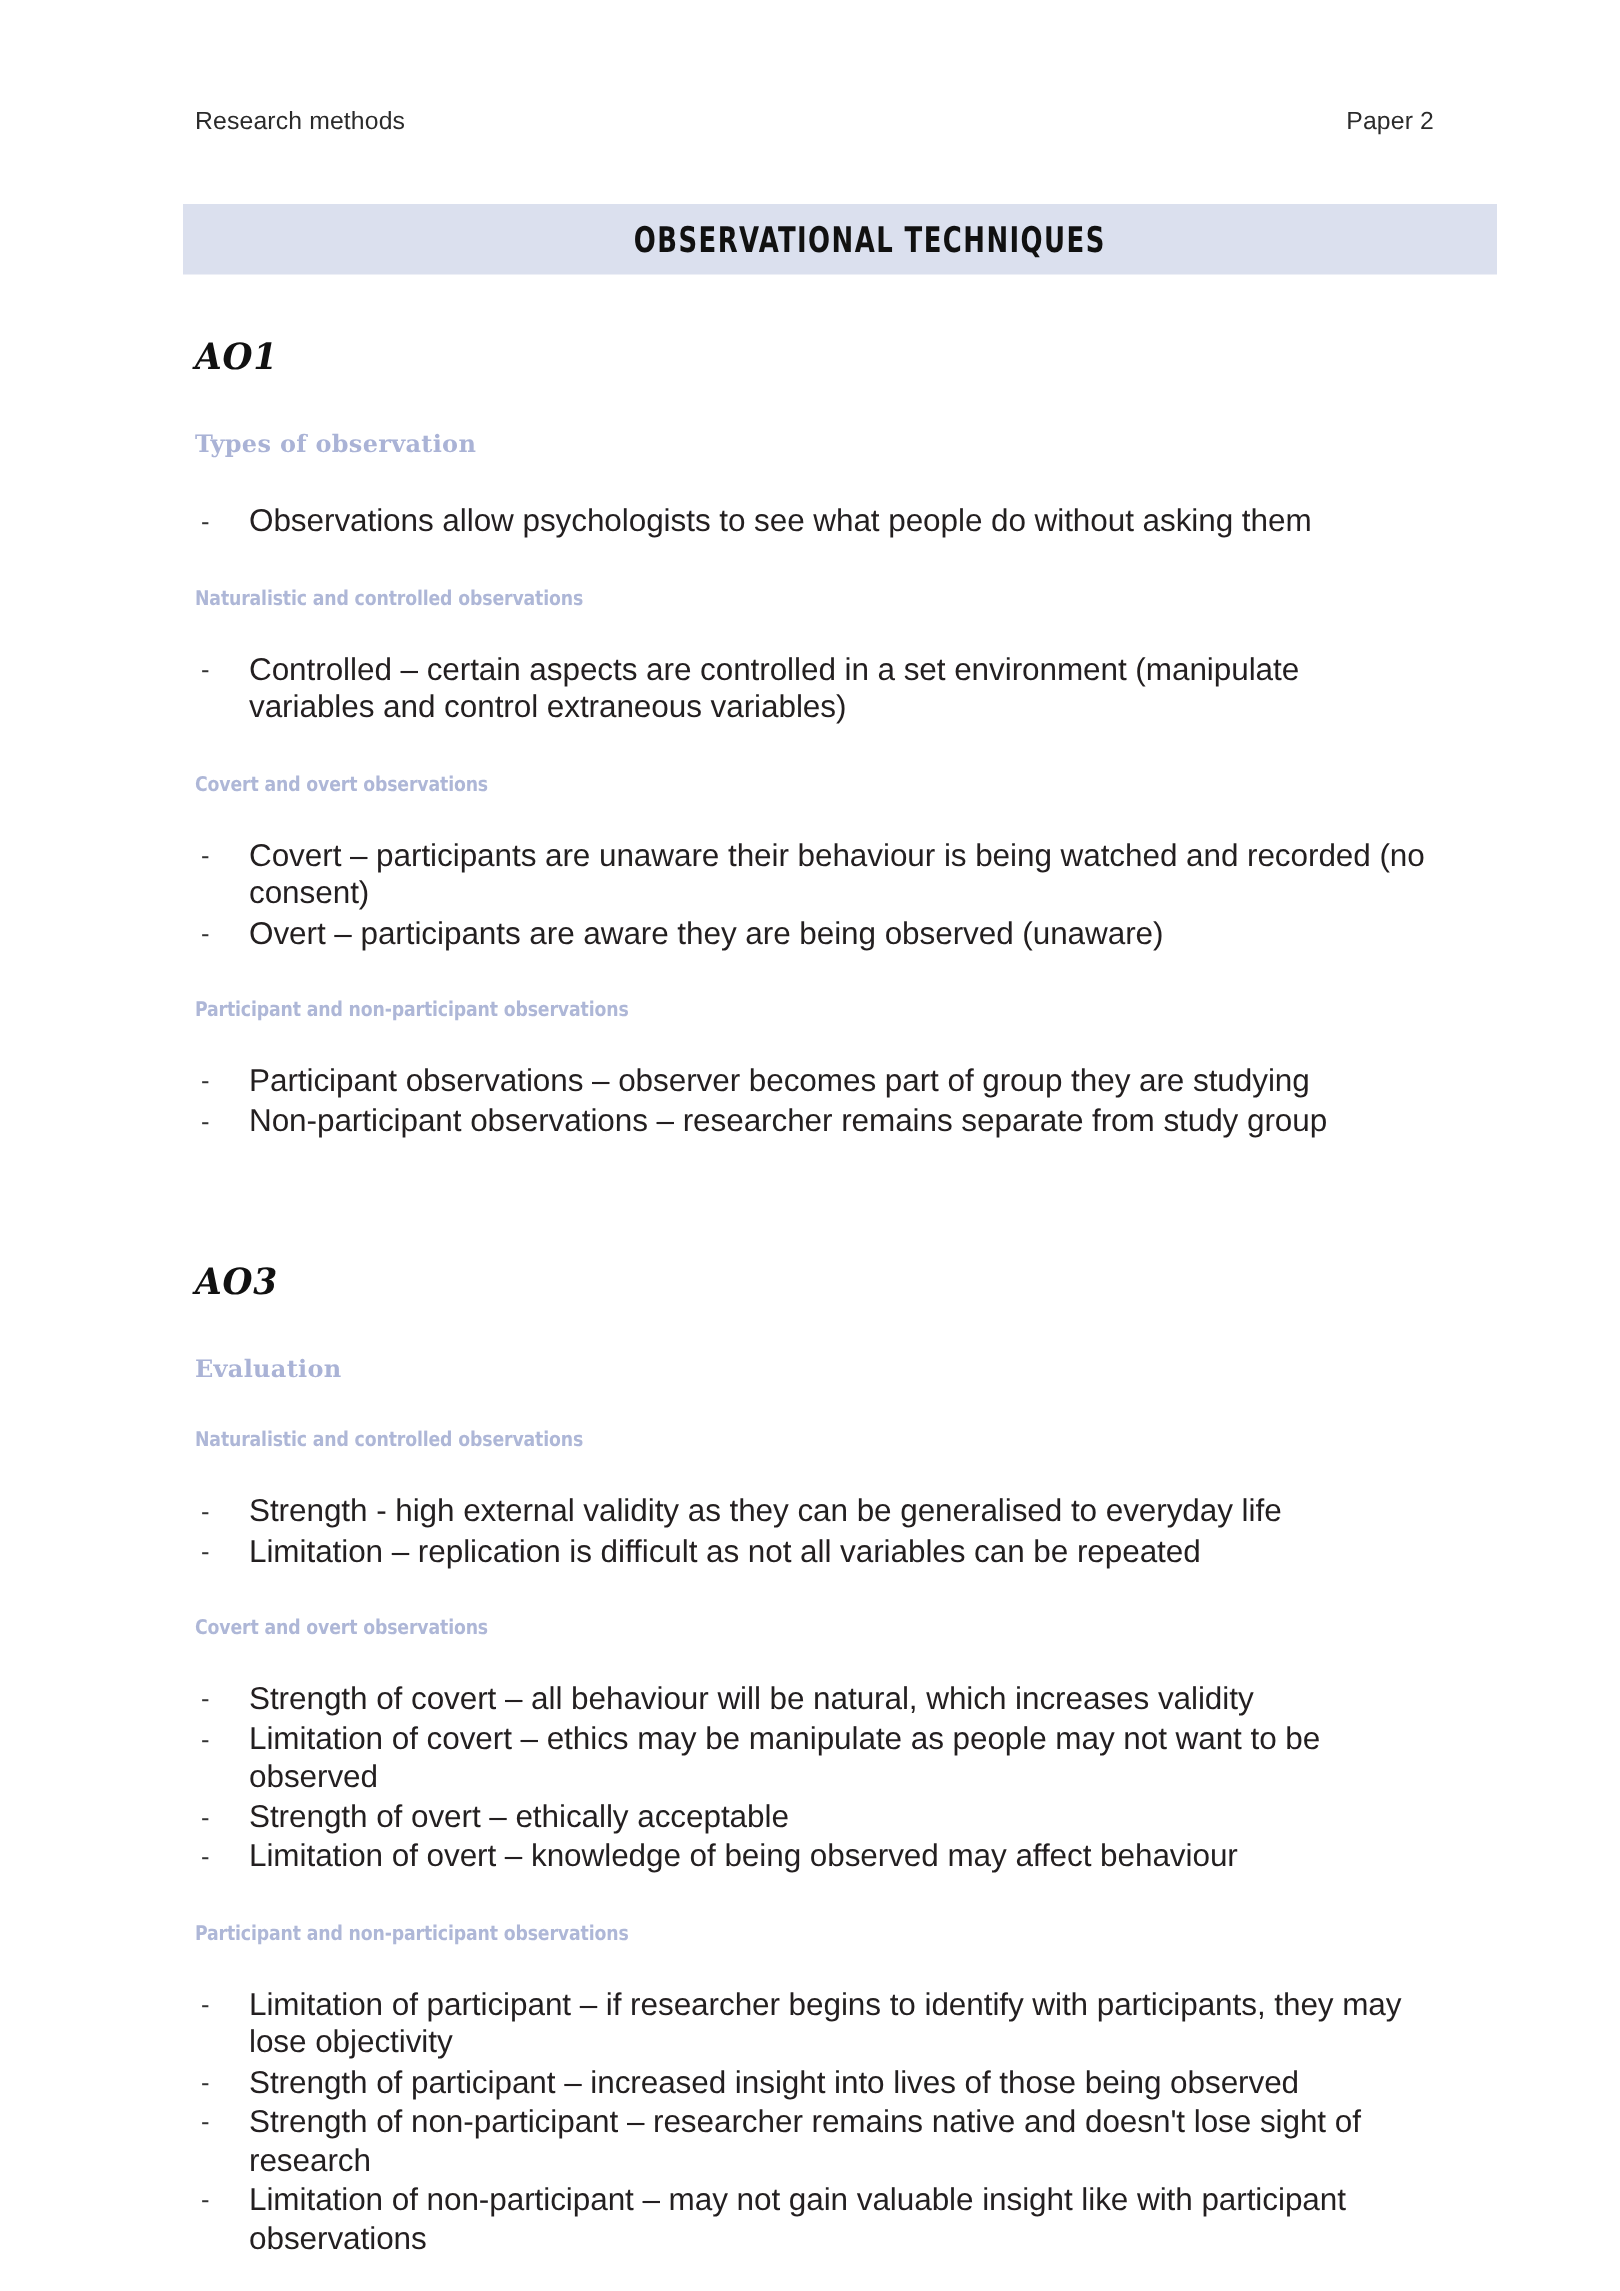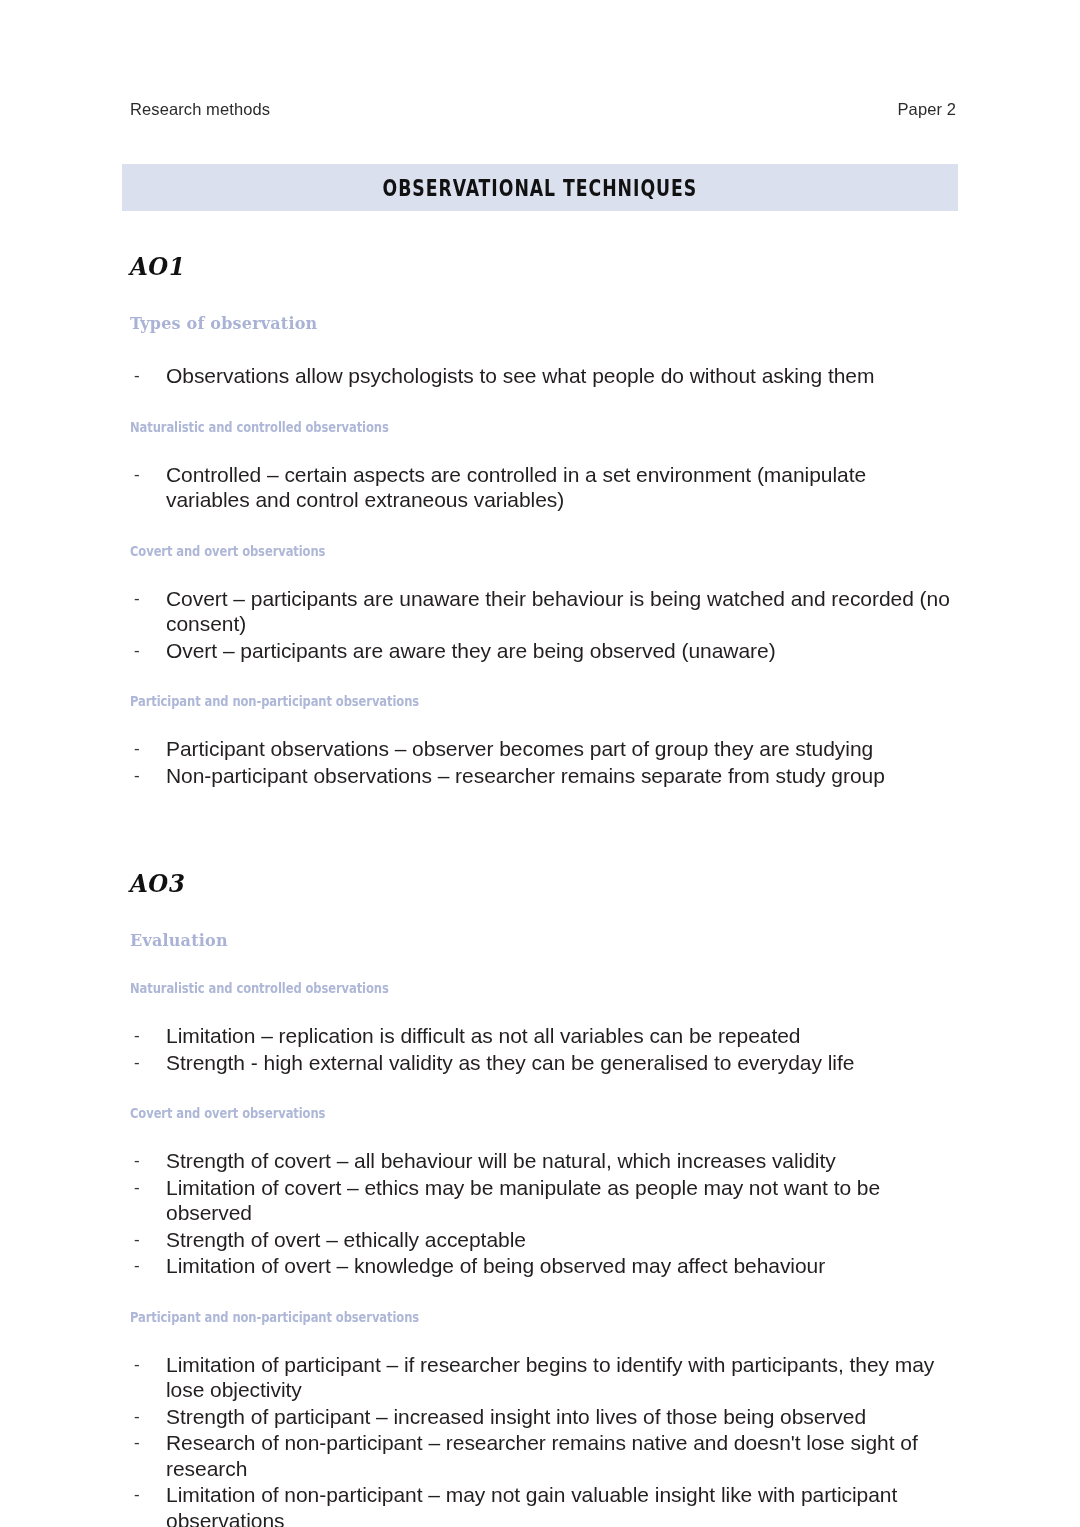--- a/index.html
+++ b/index.html
@@ -13,21 +13,20 @@
     height: 1527px;
     position: relative;
     font-family: "Liberation Sans", sans-serif;
     color: #231f20;
     overflow: hidden;
   }
   .page {
     position: absolute;
     inset: 0;
     background: #ffffff;
-    margin-top: 28px;
   }
 
   
   .running-head {
     position: absolute;
     left: 130px;
     right: 124px;
     top: 72px;
     display: flex;
     justify-content: space-between;
@@ -43,20 +42,21 @@
   .banner {
     position: absolute;
     left: 122px;
     top: 136px;
     width: 836px;
     height: 47px;
     background: #dbe0ee;
     display: flex;
     align-items: center;
     justify-content: center;
+    padding-left: 40px;
   }
   .banner-title {
     font-family: "DejaVu Sans", sans-serif;
     font-weight: 700;
     font-size: 20px;
     letter-spacing: 1.0px;
     color: #111111;
     text-transform: uppercase;
     transform: scaleY(1.18) scaleX(0.96);
     transform-origin: center;
@@ -166,33 +166,33 @@
           <li>Participant observations – observer becomes part of group they are studying</li>
           <li>Non-participant observations – researcher remains separate from study group</li>
         </ul>
       </div>
       <div class="gap-section"></div>
       <div class="section">
         <div class="section-code">AO3</div>
         <div class="section-heading">Evaluation</div>
         <div class="sub-heading">Naturalistic and controlled observations</div>
         <ul class="bullets">
+          <li>Strength - high external validity as they can be generalised to everyday life</li>
           <li>Limitation – replication is difficult as not all variables can be repeated</li>
-          <li>Strength - high external validity as they can be generalised to everyday life</li>
         </ul>
         <div class="sub-heading">Covert and overt observations</div>
         <ul class="bullets">
           <li>Strength of covert – all behaviour will be natural, which increases validity</li>
           <li>Limitation of covert – ethics may be manipulate as people may not want to be observed</li>
           <li>Strength of overt – ethically acceptable</li>
           <li>Limitation of overt – knowledge of being observed may affect behaviour</li>
         </ul>
         <div class="sub-heading">Participant and non-participant observations</div>
         <ul class="bullets">
           <li>Limitation of participant – if researcher begins to identify with participants, they may lose objectivity</li>
           <li>Strength of participant – increased insight into lives of those being observed</li>
-          <li>Research of non-participant – researcher remains native and doesn't lose sight of research</li>
+          <li>Strength of non-participant – researcher remains native and doesn't lose sight of research</li>
           <li>Limitation of non-participant – may not gain valuable insight like with participant observations</li>
         </ul>
       </div>
     </div>
 
 </div>
 
 </body></html>

